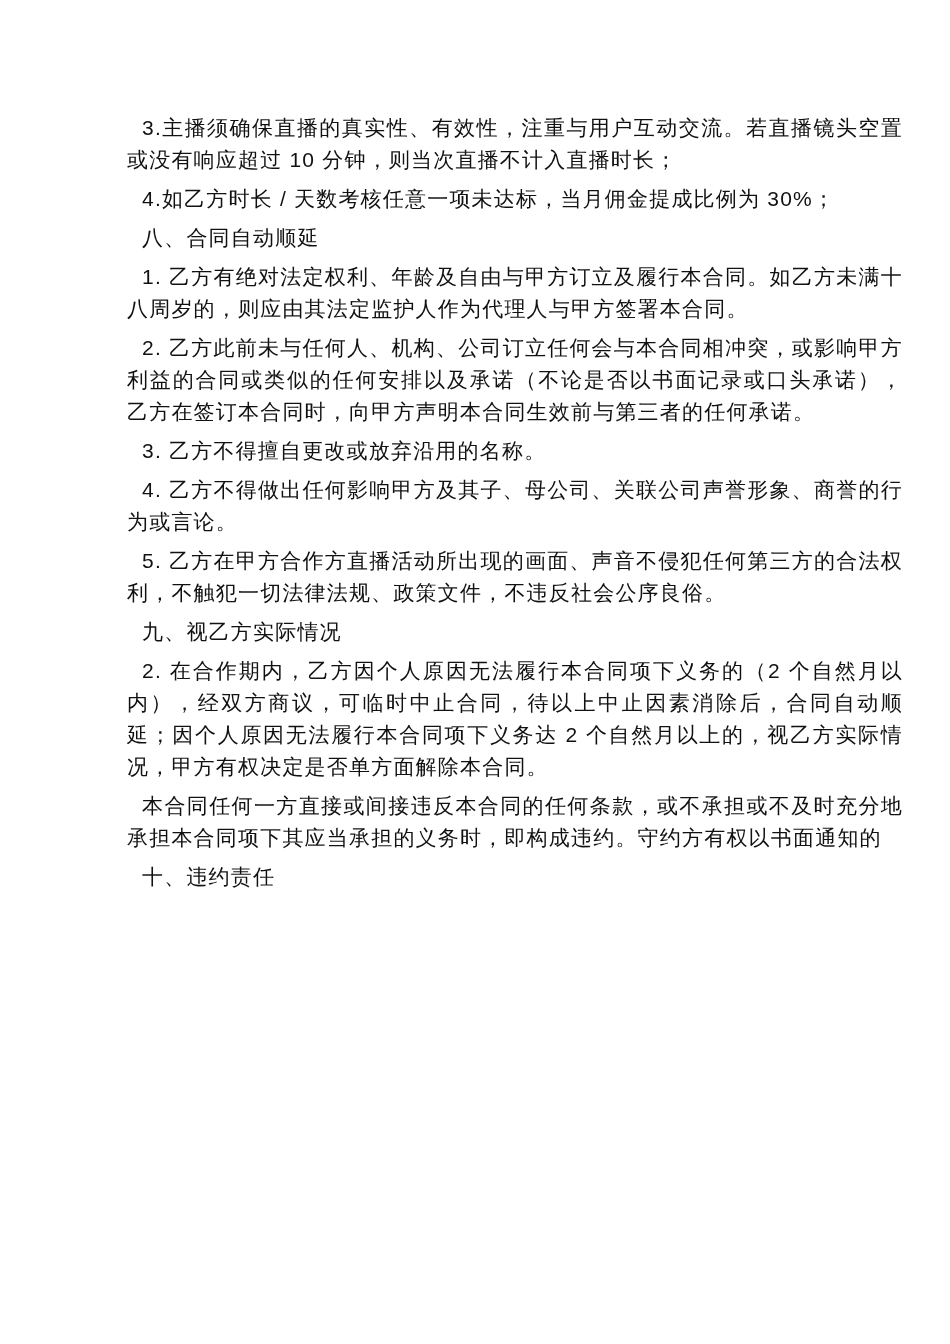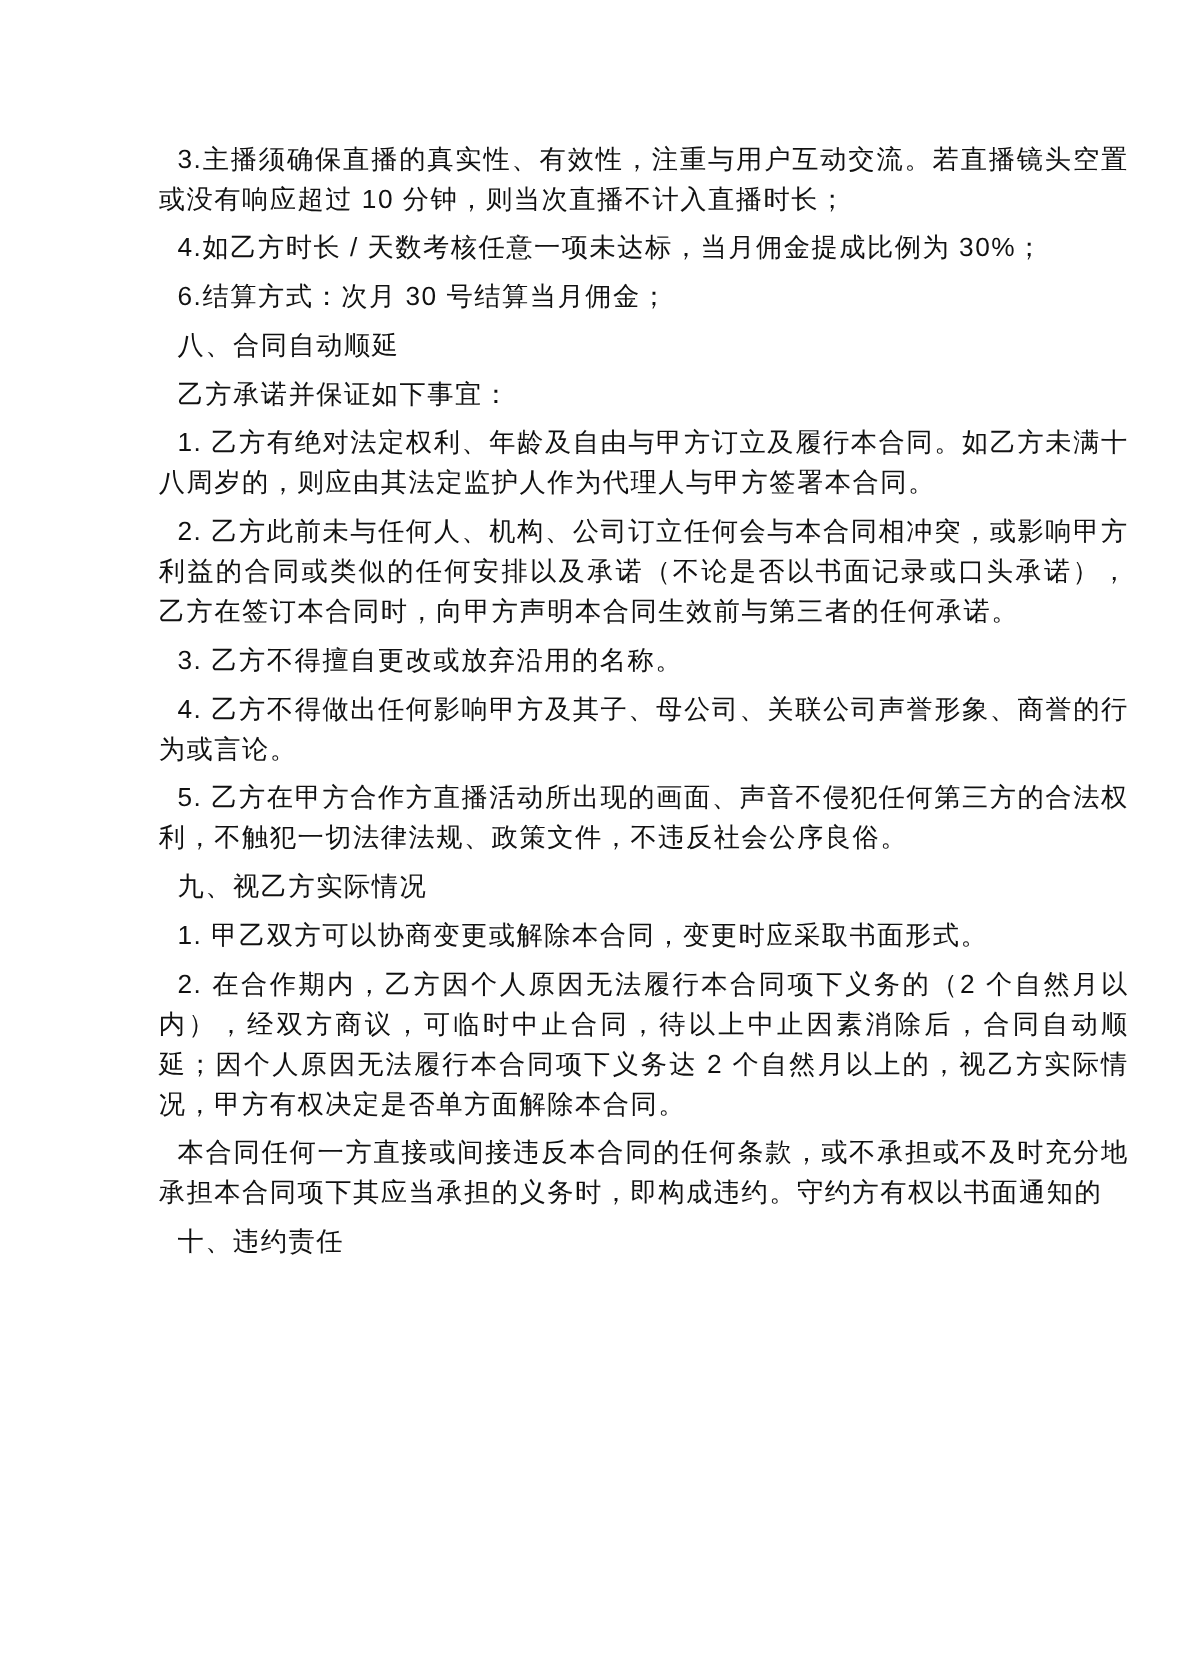--- a/index.html
+++ b/index.html
@@ -59,30 +59,27 @@
 </style>
 </head>
 <body>
 
 <div class="page" style="background: rgb(255, 255, 255); color: rgb(17, 17, 17); margin-left: 40px;">
 
   <main class="content" id="doc-body">
 
   <p class="para">3.主播须确保直播的真实性、有效性，注重与用户互动交流。若直播镜头空置或没有响应超过 10 分钟，则当次直播不计入直播时长；</p>
       <p class="para">4.如乙方时长 / 天数考核任意一项未达标，当月佣金提成比例为 30%；</p>
-      <p class="para">6.结算方式：次月 30 号结算当月佣金；</p>
       <p class="para heading">八、合同自动顺延</p>
-      <p class="para">乙方承诺并保证如下事宜：</p>
       <p class="para">1. 乙方有绝对法定权利、年龄及自由与甲方订立及履行本合同。如乙方未满十八周岁的，则应由其法定监护人作为代理人与甲方签署本合同。</p>
       <p class="para">2. 乙方此前未与任何人、机构、公司订立任何会与本合同相冲突，或影响甲方利益的合同或类似的任何安排以及承诺（不论是否以书面记录或口头承诺），乙方在签订本合同时，向甲方声明本合同生效前与第三者的任何承诺。</p>
       <p class="para">3. 乙方不得擅自更改或放弃沿用的名称。</p>
       <p class="para">4. 乙方不得做出任何影响甲方及其子、母公司、关联公司声誉形象、商誉的行为或言论。</p>
       <p class="para">5. 乙方在甲方合作方直播活动所出现的画面、声音不侵犯任何第三方的合法权利，不触犯一切法律法规、政策文件，不违反社会公序良俗。</p>
       <p class="para heading">九、视乙方实际情况</p>
-      <p class="para">1. 甲乙双方可以协商变更或解除本合同，变更时应采取书面形式。</p>
       <p class="para">2. 在合作期内，乙方因个人原因无法履行本合同项下义务的（2 个自然月以内），经双方商议，可临时中止合同，待以上中止因素消除后，合同自动顺延；因个人原因无法履行本合同项下义务达 2 个自然月以上的，视乙方实际情况，甲方有权决定是否单方面解除本合同。</p>
       <p class="para">本合同任何一方直接或间接违反本合同的任何条款，或不承担或不及时充分地承担本合同项下其应当承担的义务时，即构成违约。守约方有权以书面通知的</p>
       <p class="para heading">十、违约责任</p>
     </main>
 
   <footer class="page-footer">
     <span>5</span><span class="sep">/</span><span>7</span>
   </footer>
 
 </div>

